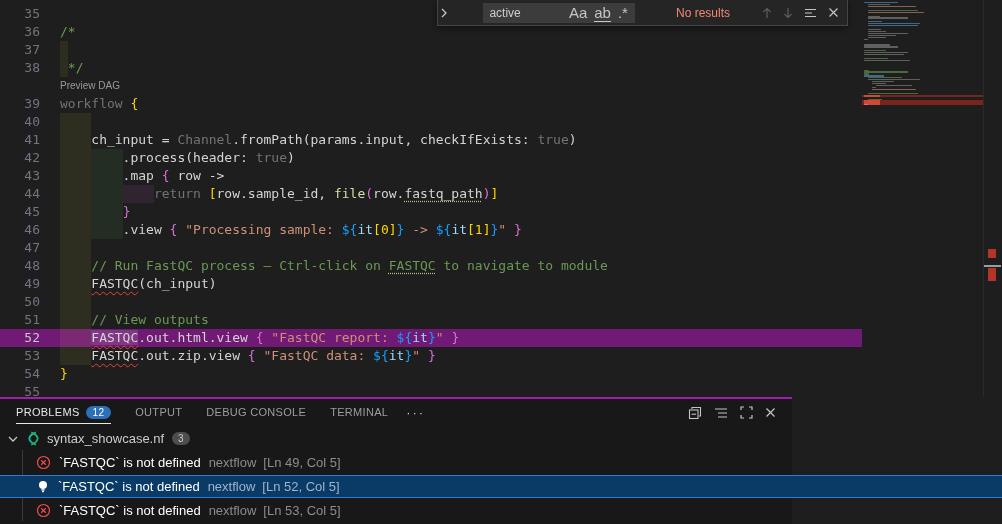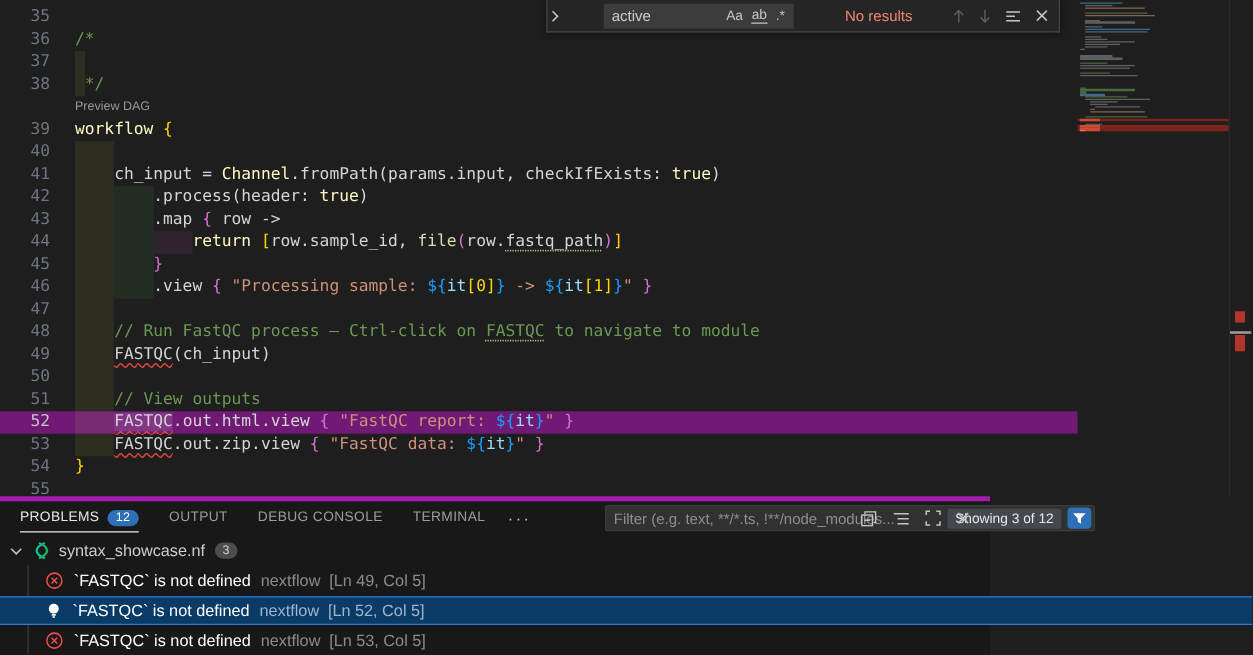--- a/index.html
+++ b/index.html
@@ -11,21 +11,21 @@
   .row { position:absolute; left:0; width:862px; height:18px; }
   .row.cur { background:#701a75; }
   .ln { position:absolute; left:0; top:0; width:40px; text-align:right;
         font:13px/18px "DejaVu Sans Mono",monospace; color:#6E7681; }
   .row.cur .ln { color:#C6C6C6; }
   .code { position:absolute; left:60px; top:0; white-space:pre;
           font:13px/18px "DejaVu Sans Mono",monospace; color:#D4D4D4; }
   .iblk { position:absolute; top:0; height:18px; }
   .codelens { position:absolute; left:60px; top:3px; font:10px/12px "Liberation Sans",sans-serif; color:#999999; }
 
-  .tk-p { color:#D4D4D4; } .tk-v { color:#9CDCFE; } .tk-k { color:#fef9c3; }
+  .tk-p { color:#D4D4D4; } .tk-v { color:#9CDCFE; } .tk-k { color:#737373; }
   .tk-s { color:#CE9178; } .tk-c { color:#6A9955; } .tk-f { color:#DCDCAA; }
   .tk-b1 { color:#FFD700; } .tk-b2 { color:#DA70D6; } .tk-b3 { color:#179FFF; }
   .tk-e { text-decoration:underline wavy #E4453A; text-decoration-thickness:1px; text-underline-offset:3px; }
   .tk-dt { text-decoration:underline dotted #BBBB88; text-underline-offset:3px; }
   .tk-wh { background:rgba(255,255,255,.13); }
 
   
   #minimap { position:absolute; left:862px; top:0; width:121px; height:397px; overflow:hidden; }
   .mrow { position:absolute; height:1.2px; border-radius:.5px; }
   .mred { position:absolute; left:0; width:121px; height:2.2px; background:#7A251C; }
@@ -35,28 +35,28 @@
   .rmark { position:absolute; left:5px; width:8px; background:#B3342A; }
   .rcursor { position:absolute; left:1px; width:17px; height:2px; background:#9D9D9D; }
 
   
   #find { position:absolute; left:437px; top:0; width:411px; height:26px; background:#252526;
           border:1px solid #454545; border-top:none; display:flex; align-items:center;
           box-shadow:0 2px 6px rgba(0,0,0,.45); font-size:12px;gap:32px; }
   #find .toggle { width:16px; height:100%; display:flex; align-items:center; justify-content:center; cursor:pointer; }
   #find .inputbox { background:#3C3C3C; height:20px; width:213px; display:flex; align-items:center; margin-left:2px; }
   #find .query { flex:1; padding-left:6px; color:#CCCCCC; }
-  #find .opt { font-size:11px; color:#C5C5C5; margin-right:7px; cursor:pointer; }
+  #find .opt { font-size:15px; color:#C5C5C5; margin-right:7px; cursor:pointer; }
   #find .opt.u { border-bottom:1px solid #C5C5C5; }
   #find .status { color:#F48771; margin-left:9px; white-space:nowrap; }
   #find .acts { margin-left:auto; display:flex; align-items:center; gap:11px; padding-right:8px; }
   #find .acts .dis { opacity:.35; }
 
   
-  #panel { position:absolute; left:0; top:397px; width:792px; height:127px; background:#181818; border-top:4px solid #a21caf; }
+  #panel { position:absolute; left:0; top:397px; width:792px; height:127px; background:#181818; border-top:2px solid #a21caf; }
   #tabs { position:absolute; left:16px; top:0; height:26px; display:flex; align-items:center; }
   .ptab { position:relative; height:26px; display:flex; align-items:center; gap:6px; margin-right:24px;
           font-size:11px; letter-spacing:.3px; color:#9D9D9D; cursor:pointer; }
   .ptab.active { color:#E7E7E7; }
   .ptab.active::after { content:""; position:absolute; left:0; right:0; bottom:1px; height:1px; background:#E7E7E7; }
   .badge-blue { background:#2D70B8; color:#FFFFFF; font-size:10px; border-radius:9px; padding:1px 7px; }
   .badge-grey { background:#4D4D4D; color:#CCCCCC; font-size:10px; border-radius:9px; padding:1px 6px; }
   .more { color:#CCCCCC; font-size:13px; letter-spacing:2px; margin-left:-6px; cursor:pointer; }
 
   #filterbox { position:absolute; left:484px; top:3px; width:392px; height:21px; background:#313131;
@@ -300,29 +300,20 @@
       </div>
       <div class="ptab">
         <span>DEBUG CONSOLE</span>
       </div>
       <div class="ptab">
         <span>TERMINAL</span>
       </div>
       <span class="more">···</span>
     </div>
 
-  <div id="filterbox">
-    <input placeholder="Filter (e.g. text, **/*.ts, !**/node_modules..." style="">
-    <span class="showing">Showing 3 of 12</span>
-    <span class="funnel-btn">
-      <svg width="11" height="10" viewBox="0 0 11 10">
-          <path d="M0.5 0.5 H10.5 L6.8 4.8 V9 L4.2 7.4 V4.8 Z" fill="#FFFFFF"></path>
-        </svg>
-    </span>
-  </div>
 
   <div id="panel-acts">
     <span>
       <svg width="14" height="14" viewBox="0 0 14 14">
           <path d="M4 3 V1.5 H12.5 V10 H11" fill="none" stroke="#C5C5C5" stroke-width="1.1"></path>
           <rect x="1.5" y="4" width="8.5" height="8.5" fill="none" stroke="#C5C5C5" stroke-width="1.1"></rect>
           <path d="M3.5 8.2 H8" stroke="#C5C5C5" stroke-width="1.1"></path>
         </svg>
       </span>
     <span>

